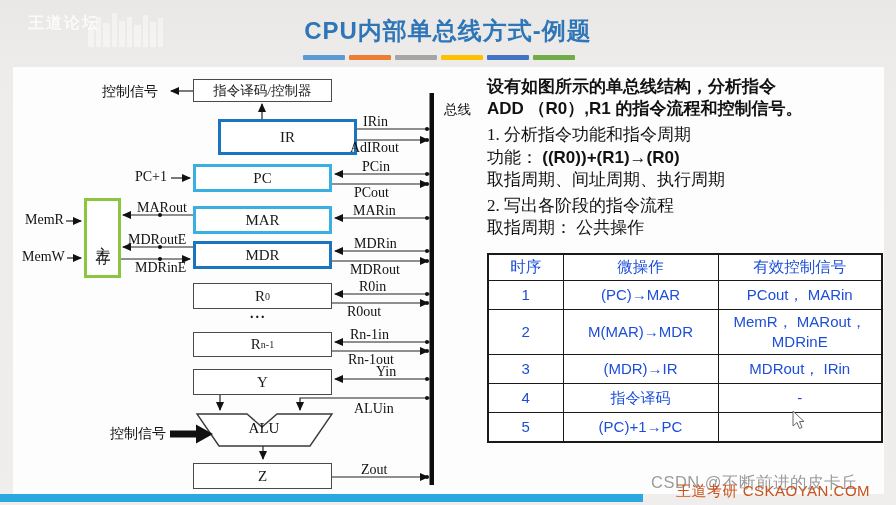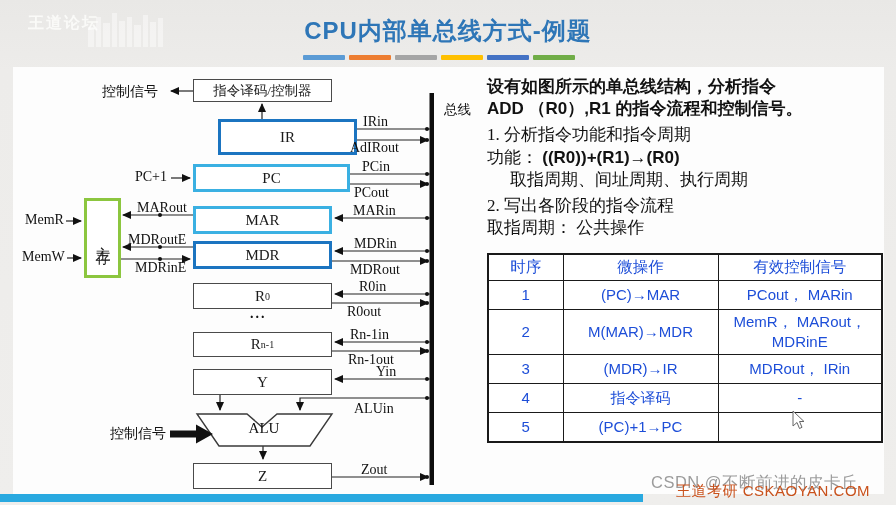--- a/index.html
+++ b/index.html
@@ -146,21 +146,21 @@
           <circle cx="427" cy="477" r="2"></circle>
         <circle cx="160" cy="215" r="2"></circle>
           <circle cx="160" cy="247" r="2"></circle>
         <circle cx="160" cy="259" r="2"></circle>
       </g>
     </g>
   </svg>
 
   <div class="box" style="left:193px;top:79px;width:139px;height:23px;font-size:13.5px;">指令译码/控制器</div>
   <div class="box dkblue" style="left:193px;top:119px;width:139px;height:36px;margin-left:25px;">IR</div>
-  <div class="box ltblue" style="left:193px;top:164px;width:157px;height:28px;">PC</div>
+  <div class="box ltblue" style="left:193px;top:164px;width:139px;height:28px;">PC</div>
   <div class="box ltblue" style="left:193px;top:206px;width:139px;height:28px;">MAR</div>
   <div class="box dkblue" style="left:193px;top:241px;width:139px;height:28px;">MDR</div>
   <div class="box" style="left:193px;top:283px;width:139px;height:26px;">
       <span>R</span>
       <span class="sub">0</span>
     </div>
   <div class="box" style="left:193px;top:332px;width:139px;height:25px;">
       <span>R</span>
       <span class="sub">n-1</span>
     </div>
@@ -194,21 +194,21 @@
   <span class="sig" style="left:350px;top:327px;">Rn-1in</span>
   <span class="sig" style="left:348px;top:352px;">Rn-1out</span>
   <span class="sig" style="left:376px;top:364px;">Yin</span>
   <span class="sig" style="left:354px;top:401px;">ALUin</span>
   <span class="sig" style="left:361px;top:462px;">Zout</span>
 
   <div class="ptext b17" style="left:487px;top:75px;">设有如图所示的单总线结构，分析指令</div>
   <div class="ptext b17" style="left:487px;top:97px;">ADD （R0）,R1 的指令流程和控制信号。</div>
   <div class="ptext s17" style="left:487px;top:123px;">1. 分析指令功能和指令周期</div>
   <div class="ptext" style="left:487px;top:146px;"><span class="s17">功能： </span><span class="b17">((R0))+(R1)→(R0)</span></div>
-  <div class="ptext s17" style="left:510px;top:168px;">取指周期、间址周期、执行周期</div>
+  <div class="ptext s17" style="left:487px;top:168px;">取指周期、间址周期、执行周期</div>
   <div class="ptext s17" style="left:487px;top:194px;">2. 写出各阶段的指令流程</div>
   <div class="ptext s17" style="left:487px;top:216px;">取指周期： 公共操作</div>
 
   <table class="ctl">
     <colgroup>
         <col style="width:75px">
         <col style="width:155px">
         <col style="width:164px">
       </colgroup>
     <thead>

